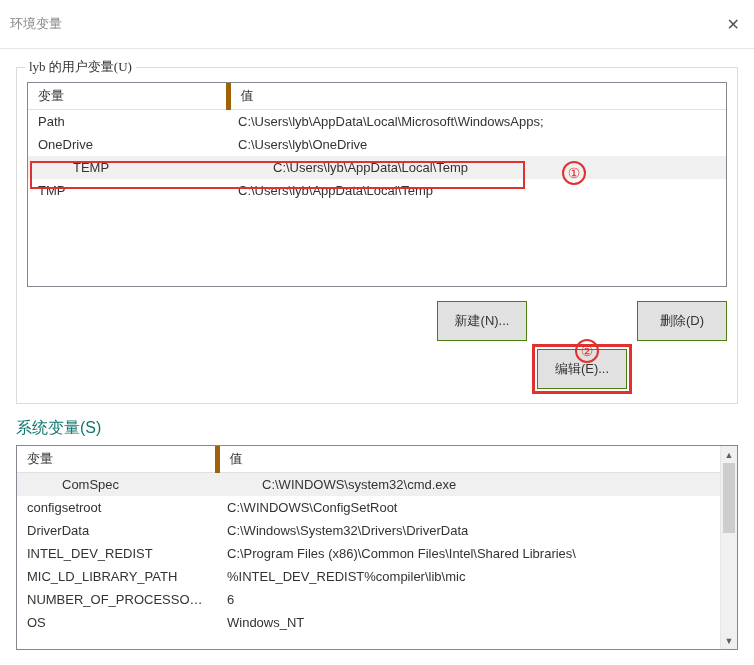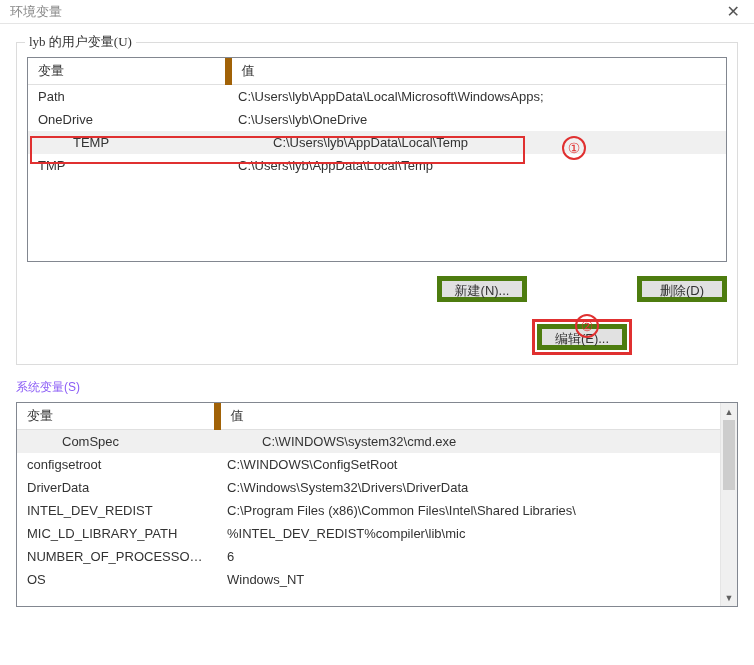--- a/index.html
+++ b/index.html
@@ -10,21 +10,21 @@
     background: #ffffff;
     color: #333333;
   }
   .window {
     width: 754px;
     height: 665px;
     background: #ffffff;
     position: relative;
   }
   .titlebar {
-    height: 24px;
+    height: 49px;
     display: flex;
     align-items: center;
     justify-content: space-between;
     padding: 0 8px 0 10px;
     border-bottom: 1px solid #e5e5e5;
     background: #ffffff;
     color: #888;
   }
   .titlebar .title { font-size: 13px; }
   .titlebar .close {
@@ -75,37 +75,37 @@
     padding: 4px 10px;
     font-size: 13px;
     white-space: nowrap;
     overflow: hidden;
     text-overflow: ellipsis;
   }
   th {
     font-weight: 400;
     background: #ffffff;
     border-bottom: 1px solid #e0e0e0;
-    border-right: 7px solid #a16207;
+    border-right: 5px solid #a16207;
   }
   th:last-child { border-right: none; }
   .col-var { width: 200px; }
   tr.data-row td { height: 22px; }
   tr.selected td { background: #f0f0f0; padding-left: 45px; }
   .buttons {
     display: flex;
     justify-content: flex-end;
     gap: 10px;
     margin-top: 14px;
     position: relative;
   }
   button.win-btn {
     min-width: 90px;
-    height: 26px;
-    border: 5px solid #4d7c0f;
+    height: 40px;
+    border: 1px solid #4d7c0f;
     background: #e1e1e1;
     font-family: inherit;
     font-size: 13px;
     color: #333;
     cursor: pointer;
   }
   button.highlight-btn {
     outline: 3px solid #e03030;
     outline-offset: 2px;
     margin-top: 48px;
@@ -150,22 +150,22 @@
     background: transparent;
     pointer-events: none;
   }
   .highlight-box-row {
     position: absolute;
     border: 2px solid #e03030;
     pointer-events: none;
     box-sizing: border-box;
   }
   .sys-header {
-    font-size: 12px;
-    color: #8b5cf6;
+    font-size: 16px;
+    color: #0f766e;
     margin-bottom: 6px;
     margin-top: 8px;
   }
 </style>
 </head>
 <body>
 
 <div class="window">
 
   <div class="titlebar">

